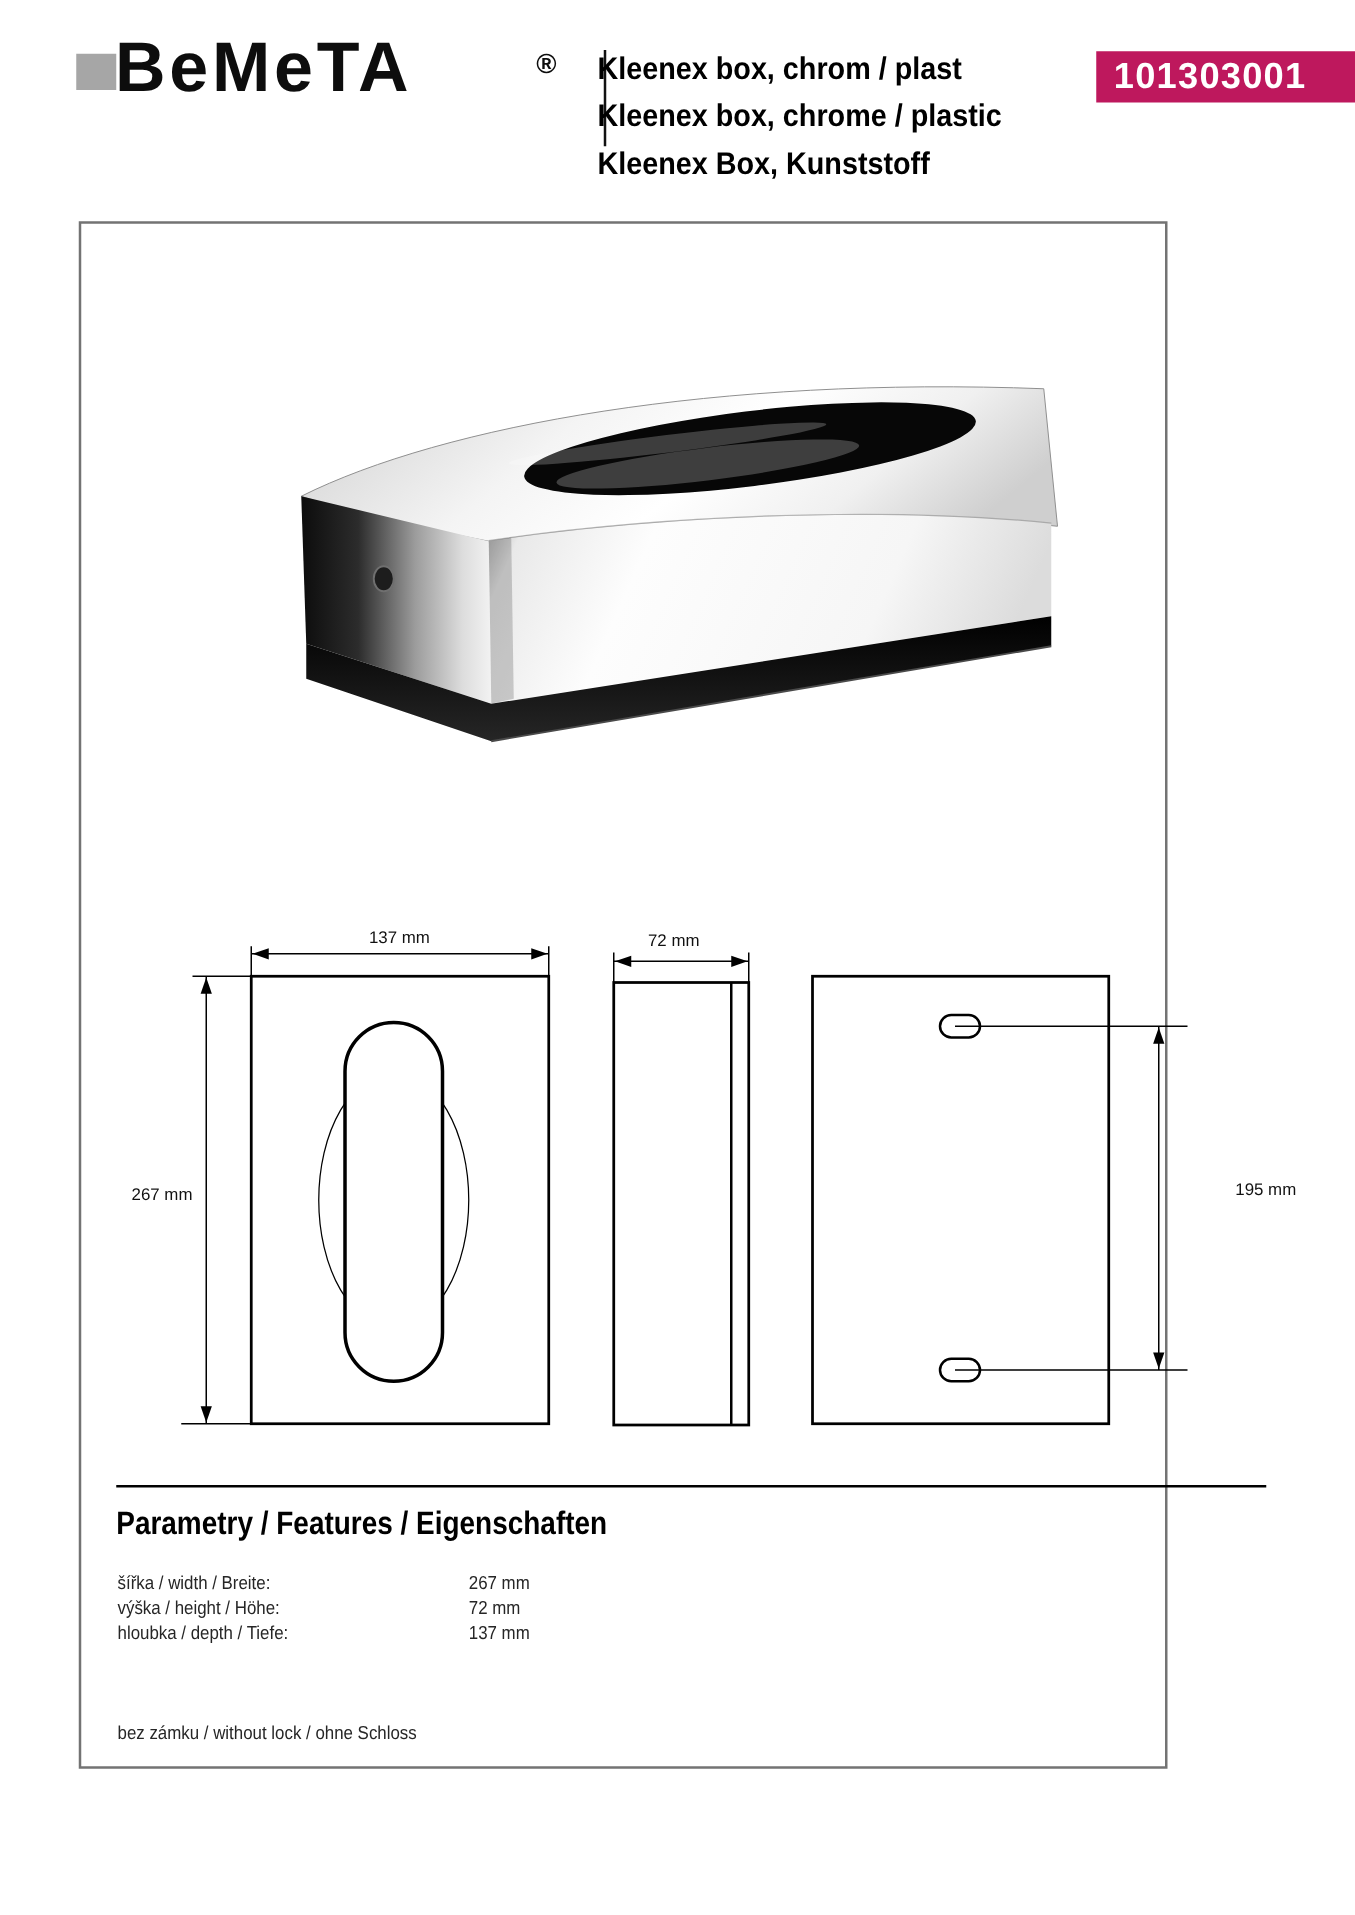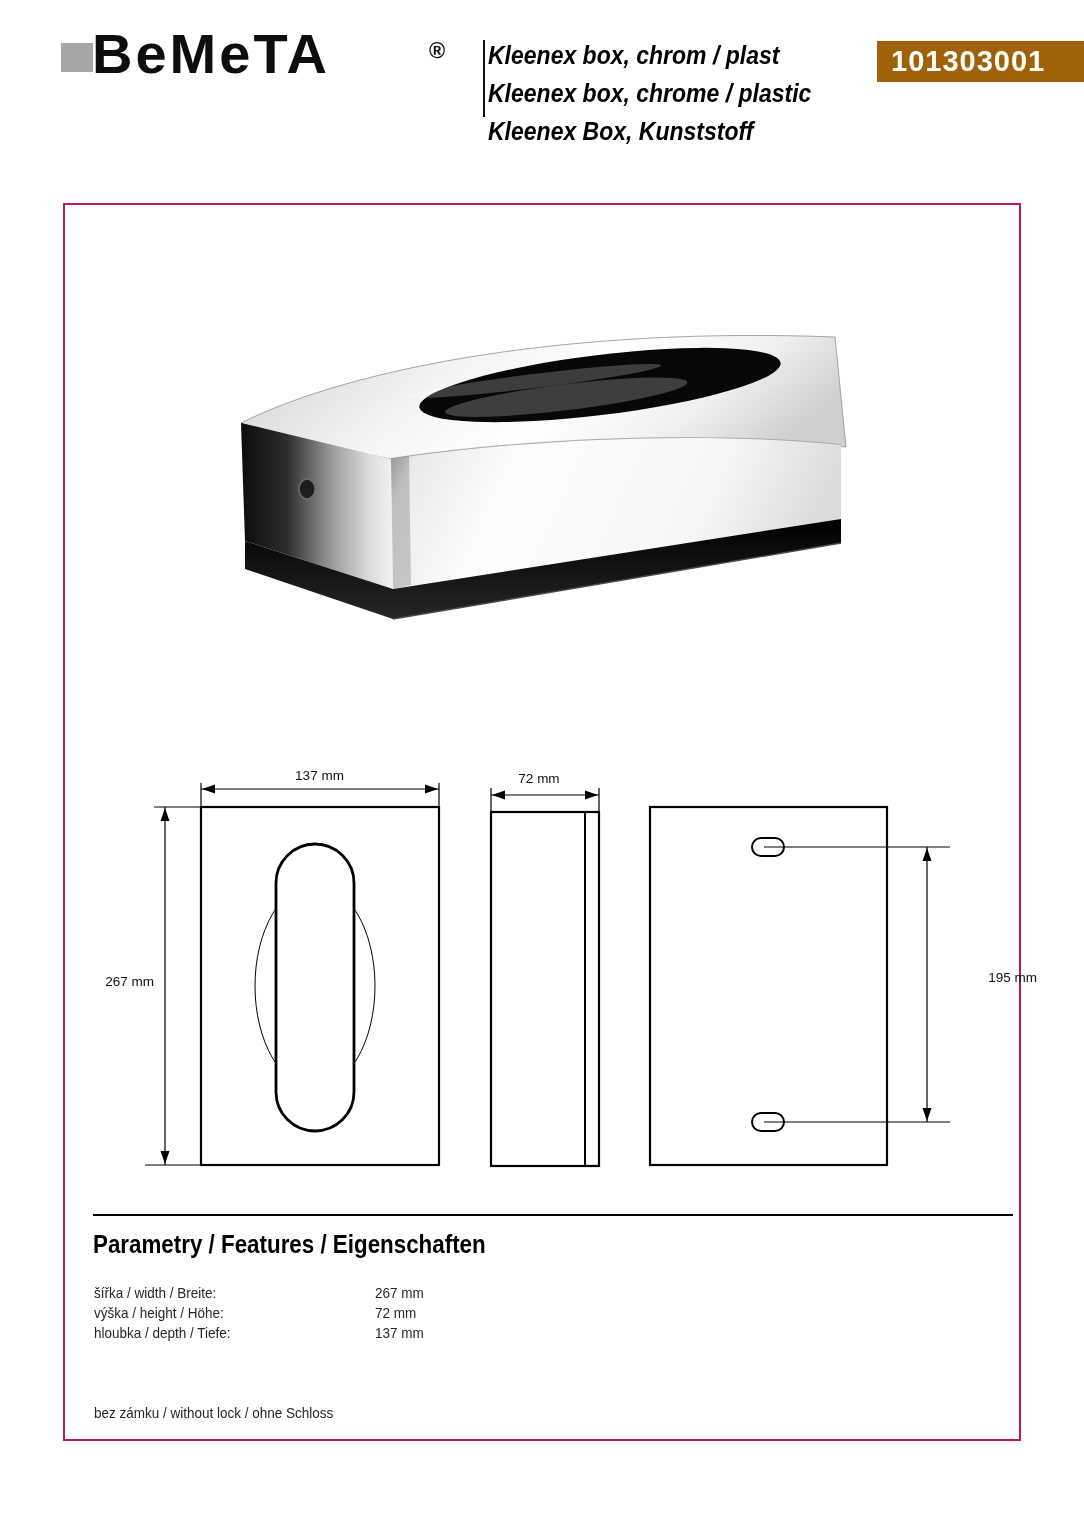--- a/index.html
+++ b/index.html
@@ -5,28 +5,28 @@
   html,body{margin:0;padding:0;background:#fff;}
   .page{position:relative;width:1084px;height:1532px;background:#ffffff;overflow:hidden;
         font-family:"Liberation Sans",sans-serif;color:#000;}
   .abs{position:absolute;}
 
   
   .logo-square{left:61px;top:43px;width:32px;height:29px;background:#a6a6a6;}
   .logo-text{left:92px;top:26px;font-size:56px;font-weight:700;letter-spacing:3px;line-height:1;color:#0d0d0d;}
   .logo-reg{left:429px;top:38px;font-size:22px;font-weight:700;color:#0d0d0d;}
   .header-divider{left:483px;top:40px;width:2px;height:77px;background:#111;}
-  .titles{left:488px;top:36px;font-style:italic;}
+  .titles{left:478px;top:36px;}
   .title-line{height:38px;line-height:38px;font-size:25px;font-weight:700;white-space:nowrap;
               transform:scaleX(.92);transform-origin:left center;}
-  .code-box{left:877px;top:41px;width:207px;height:41px;background:#a16207;}
+  .code-box{left:877px;top:41px;width:207px;height:41px;background:#be185d;}
   .code-text{padding-left:14px;line-height:41px;font-size:29px;font-weight:700;letter-spacing:1px;color:#fff;}
 
   
-  .main-box{left:63px;top:177px;width:958px;height:1238px;border:2px solid #be185d;box-sizing:border-box;margin-top:26px;}
+  .main-box{left:63px;top:177px;width:871px;height:1238px;border:2px solid #737373;box-sizing:border-box;}
   .draw-svg{position:absolute;left:0;top:0;width:954px;height:1234px;}
   .photo-svg{position:absolute;left:170px;top:116px;width:620px;height:320px;}
 
   .dim-label{position:absolute;font-size:13.5px;color:#111;white-space:nowrap;}
 
   .separator{position:absolute;left:28px;top:1009px;width:920px;height:2px;background:#000;}
   .params-heading{position:absolute;left:28px;top:1024px;font-size:26px;font-weight:700;white-space:nowrap;
                   transform:scaleX(.86);transform-origin:left center;}
   .param-row{position:absolute;left:0;width:940px;height:20px;}
   .param-label{position:absolute;left:29px;top:0;font-size:15px;color:#262626;white-space:nowrap;

